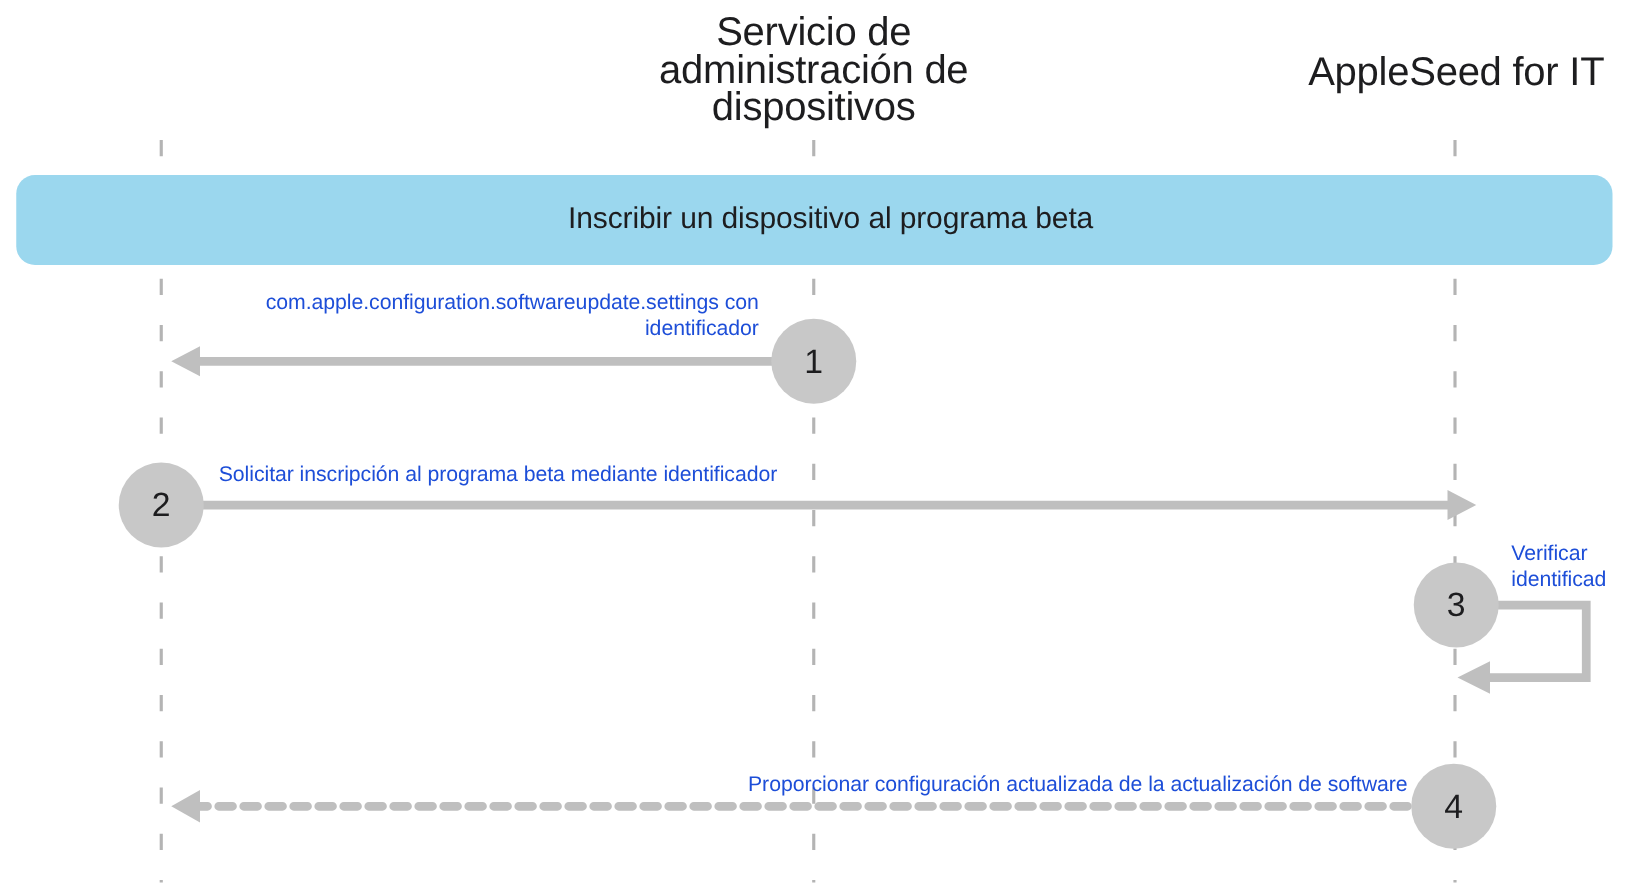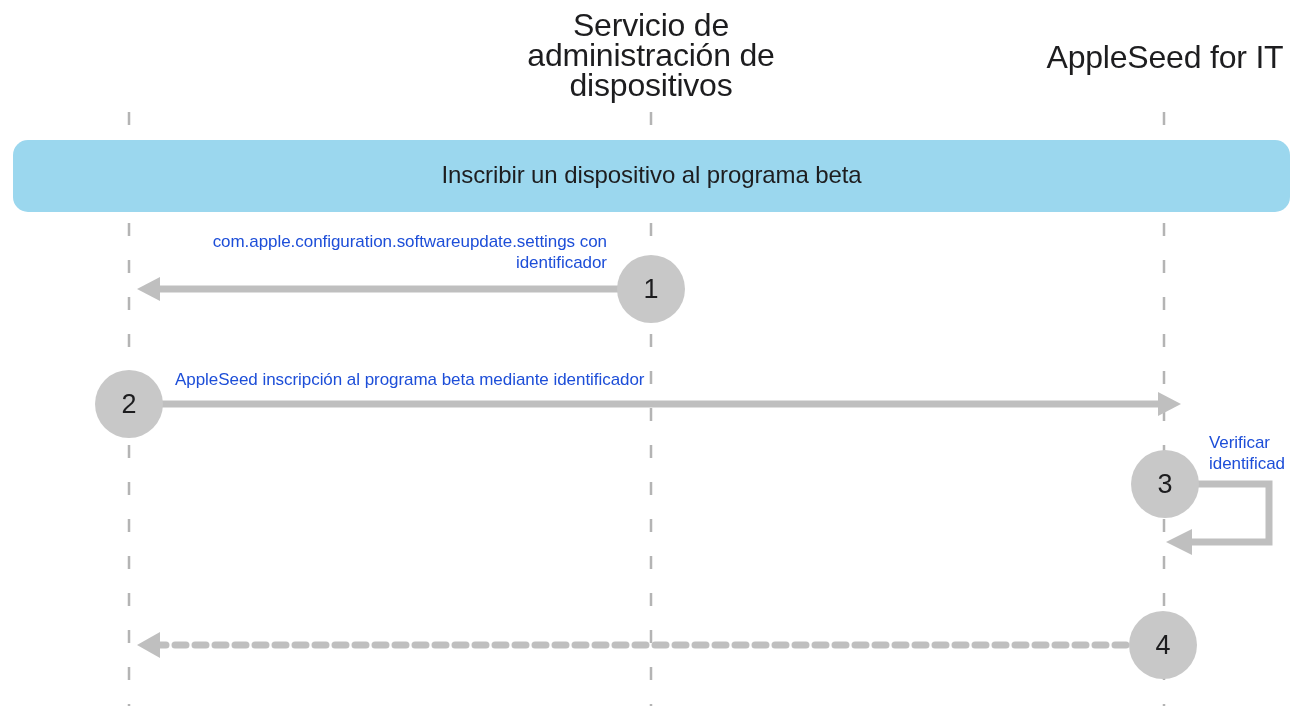--- a/index.html
+++ b/index.html
@@ -51,20 +51,21 @@
   .banner-label {
     position: absolute;
     left: 13px;
     top: 160px;
     width: 1277px;
     text-align: center;
     font-size: 24px;
     line-height: 30px;
     color: #1d1d1f;
     letter-spacing: -0.1px;
+    padding-left: 13px;
   }
   .msg-label {
     position: absolute;
     font-size: 17px;
     line-height: 21px;
     color: #1d4ed8;
     letter-spacing: -0.05px;
   }
   #label-step1 {
     left: 146px;
@@ -147,21 +148,22 @@
   </svg>
 
   <div class="layer-text">
 
     <div class="col-header" id="header-mdm">Servicio de administración de dispositivos</div>
     <div class="col-header" id="header-appleseed">AppleSeed for IT</div>
 
     <div class="banner-label">Inscribir un dispositivo al programa beta</div>
 
     <div class="msg-label" id="label-step1">com.apple.configuration.softwareupdate.settings con identificador</div>
-    <div class="msg-label" id="label-step2">AppleSeed inscripción al programa beta mediante identificador</div>
+    <div class="msg-label" id="label-step2">Solicitar inscripción al programa beta mediante identificador</div>
     <div class="msg-label" id="label-step3">Verificar identificad</div>
+    <div class="msg-label" id="label-step4">Proporcionar configuración actualizada de la actualización de software</div>
 
     <div class="step-num" id="num-1">1</div>
     <div class="step-num" id="num-2">2</div>
     <div class="step-num" id="num-3">3</div>
     <div class="step-num" id="num-4">4</div>
   </div>
 </div>
 
 </body></html>

